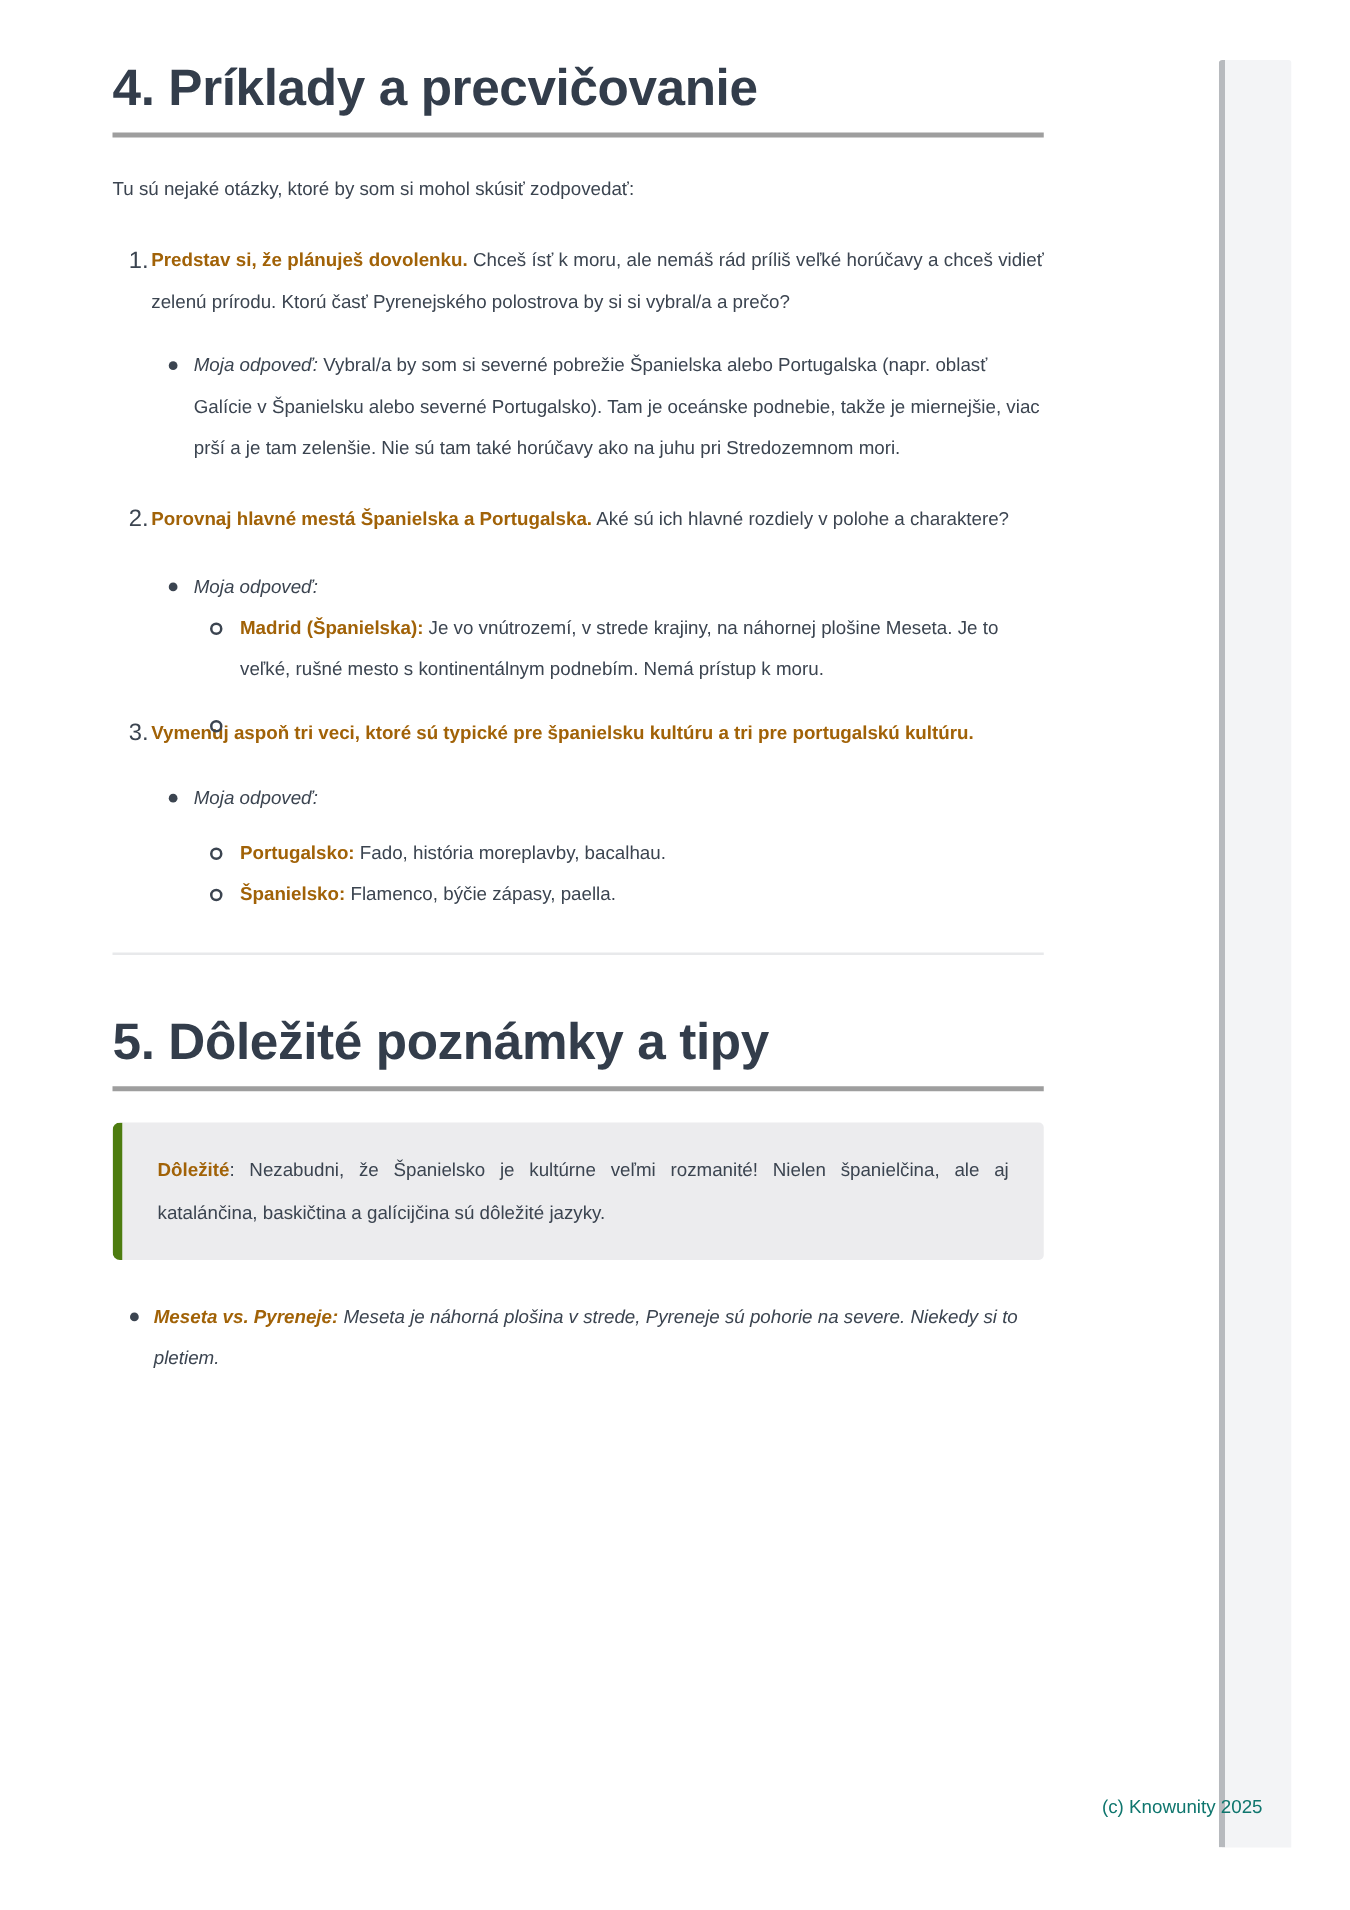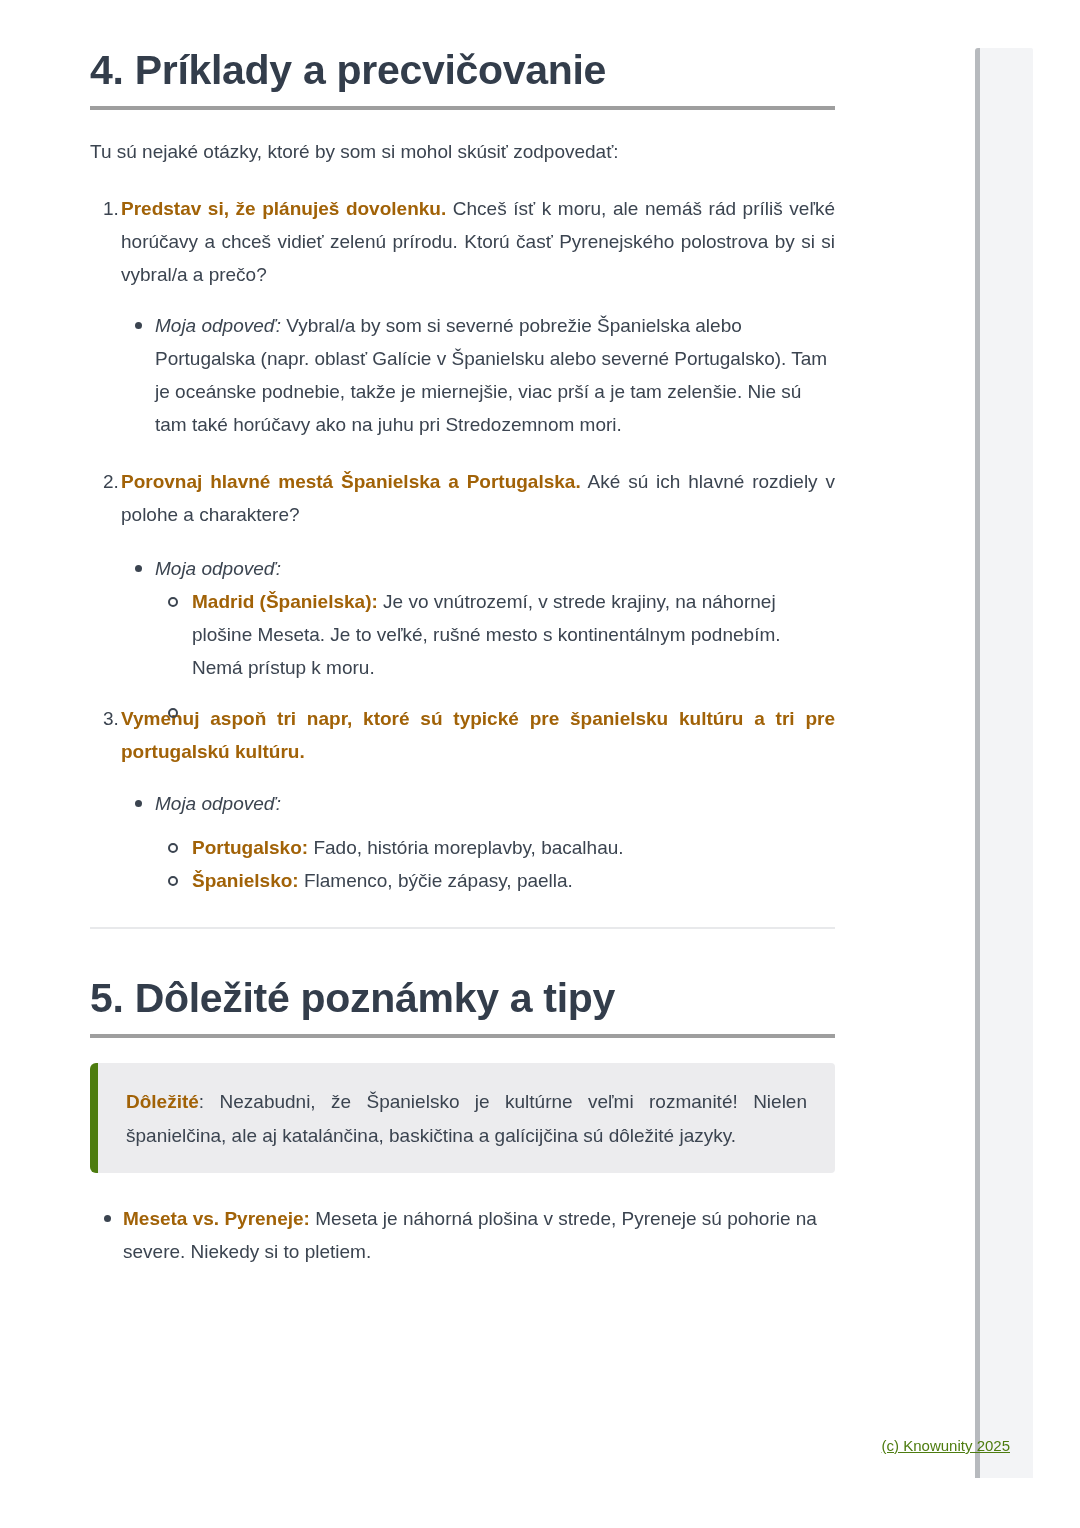--- a/index.html
+++ b/index.html
@@ -16,21 +16,21 @@
   
   .h-sec{
     font-size:41px;line-height:44px;font-weight:700;color:#333d4b;
     margin:0;letter-spacing:-0.3px;
   }
   .h4-title{margin-top:48px;}
   .h5-title{margin-top:47px;}
   .h-underline{height:4px;background:#9e9e9e;margin-top:14px;width:100%;}
 
   
-  p{margin:0;font-size:19px;line-height:33px;}
+  p{margin:0;font-size:15px;line-height:33px;}
   .intro{margin-top:25px;}
   .bold{font-weight:700;color:#a16207;}
   .italic{font-style:italic;}
   .justify{text-align:justify;}
 
   
   .qrow{display:flex;align-items:flex-start;}
   .qnum{
     flex:none;width:31px;box-sizing:border-box;padding-left:13px;
     font-size:19px;line-height:33px;color:#3b4450;
@@ -43,21 +43,21 @@
     position:absolute;left:45px;top:13px;width:7px;height:7px;
     border-radius:50%;background:#3b4450;
   }
   
   .b2row{position:relative;padding-left:102px;}
   .ring{
     position:absolute;left:78px;top:12px;width:6px;height:6px;
     border:2px solid #3b4450;border-radius:50%;background:transparent;
   }
   
-  .nrow{position:relative;padding-left:33px;}
+  .nrow{position:relative;padding-left:33px;font-style:italic;}
   .nrow .dot{left:14px;top:13px;}
 
   .mt18{margin-top:18px;}
   .mt24{margin-top:24px;}
   .mt21{margin-top:21px;}
   .mt12{margin-top:12px;}
   .mt11{margin-top:11px;}
   .mt19{margin-top:19px;}
   .mt29{margin-top:29px;}
 
@@ -78,21 +78,21 @@
   .rail{
     position:absolute;left:975px;top:48px;width:58px;height:1430px;
     background:#f3f4f6;
     border-left:5px solid #b7babe;
     border-top-left-radius:3px;border-top-right-radius:2px;
     box-sizing:border-box;
   }
 
   .footer{
     position:absolute;top:1437px;right:70px;
-    font-size:15px;color:#4d7c0f;z-index:5;text-decoration:underline;
+    font-size:15px;color:#0f766e;z-index:5;
   }
 </style>
 </head>
 <body>
 
 <div class="content">
 
   <h1 class="h-sec h4-title">4. Príklady a precvičovanie</h1>
   <div class="h-underline"></div>
 
@@ -118,21 +118,21 @@
   <div class="b2row">
     <span class="ring"></span>
     <p><span class="bold">Madrid (Španielska):</span> <span>Je vo vnútrozemí, v strede krajiny, na náhornej plošine Meseta. Je to veľké, rušné mesto s kontinentálnym podnebím. Nemá prístup k moru.</span></p>
   </div>
   <div class="b2row mt12">
     <span class="ring"></span>
   </div>
 
   <div class="qrow mt18">
     <span class="qnum">3.</span>
-    <p class="qtext justify"><span class="bold">Vymenuj aspoň tri napr, ktoré sú typické pre španielsku kultúru a tri pre portugalskú kultúru.</span></p>
+    <p class="qtext justify"><span class="bold">Vymenuj aspoň tri veci, ktoré sú typické pre španielsku kultúru a tri pre portugalskú kultúru.</span></p>
   </div>
   <div class="b1row mt19">
     <span class="dot"></span>
     <p><span class="italic">Moja odpoveď:</span></p>
   </div>
   <div class="b2row mt11">
     <span class="ring"></span>
     <p><span class="bold">Portugalsko:</span> <span>Fado, história moreplavby, bacalhau.</span></p>
   </div>
   <div class="b2row">

